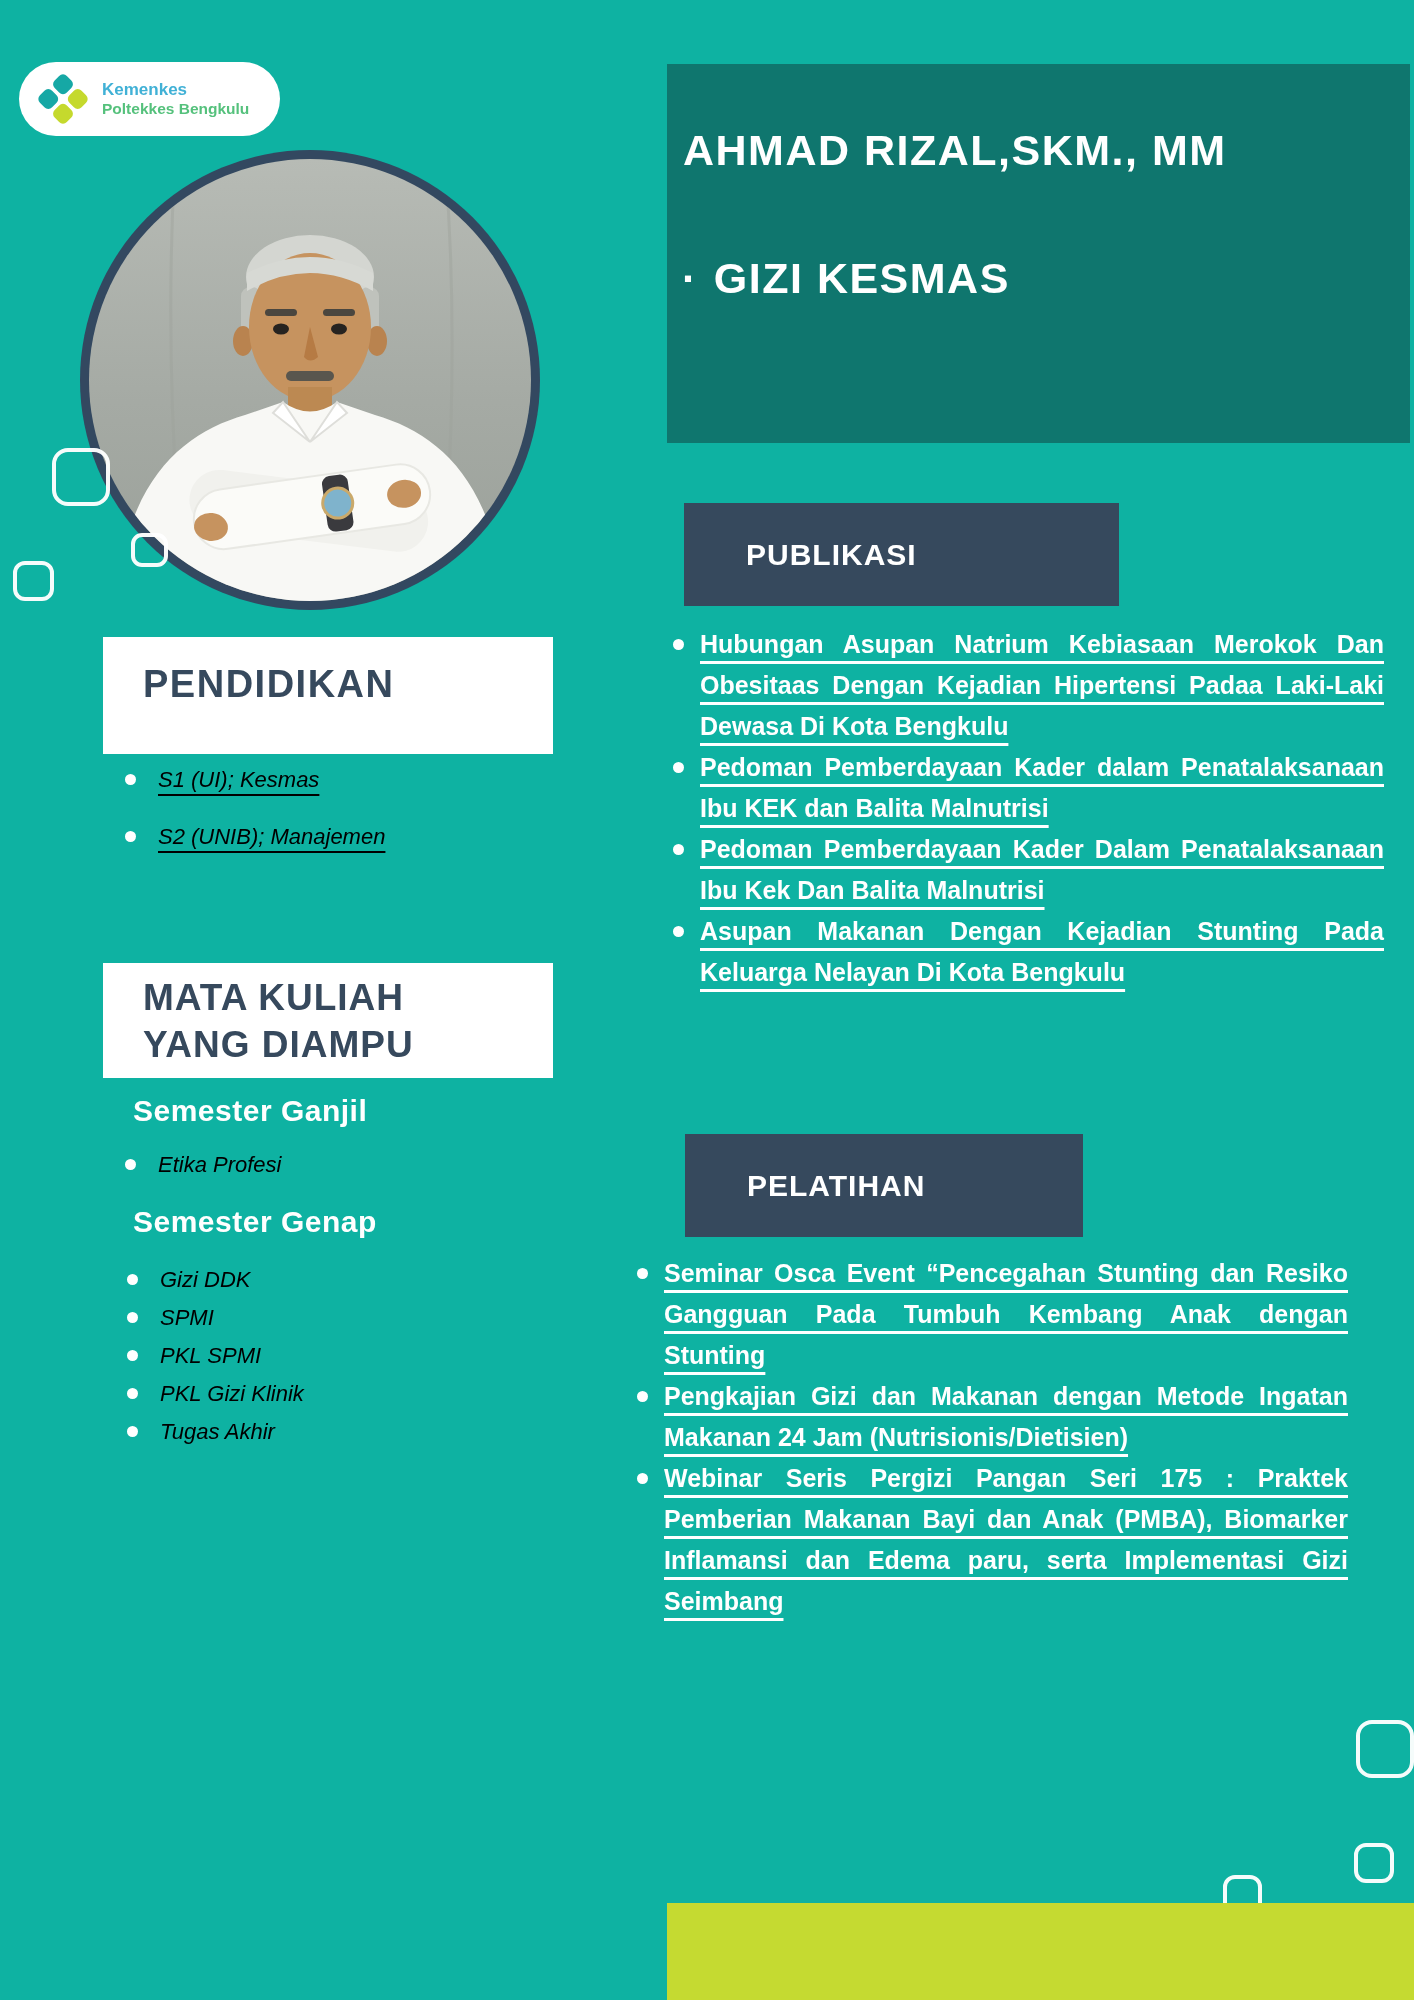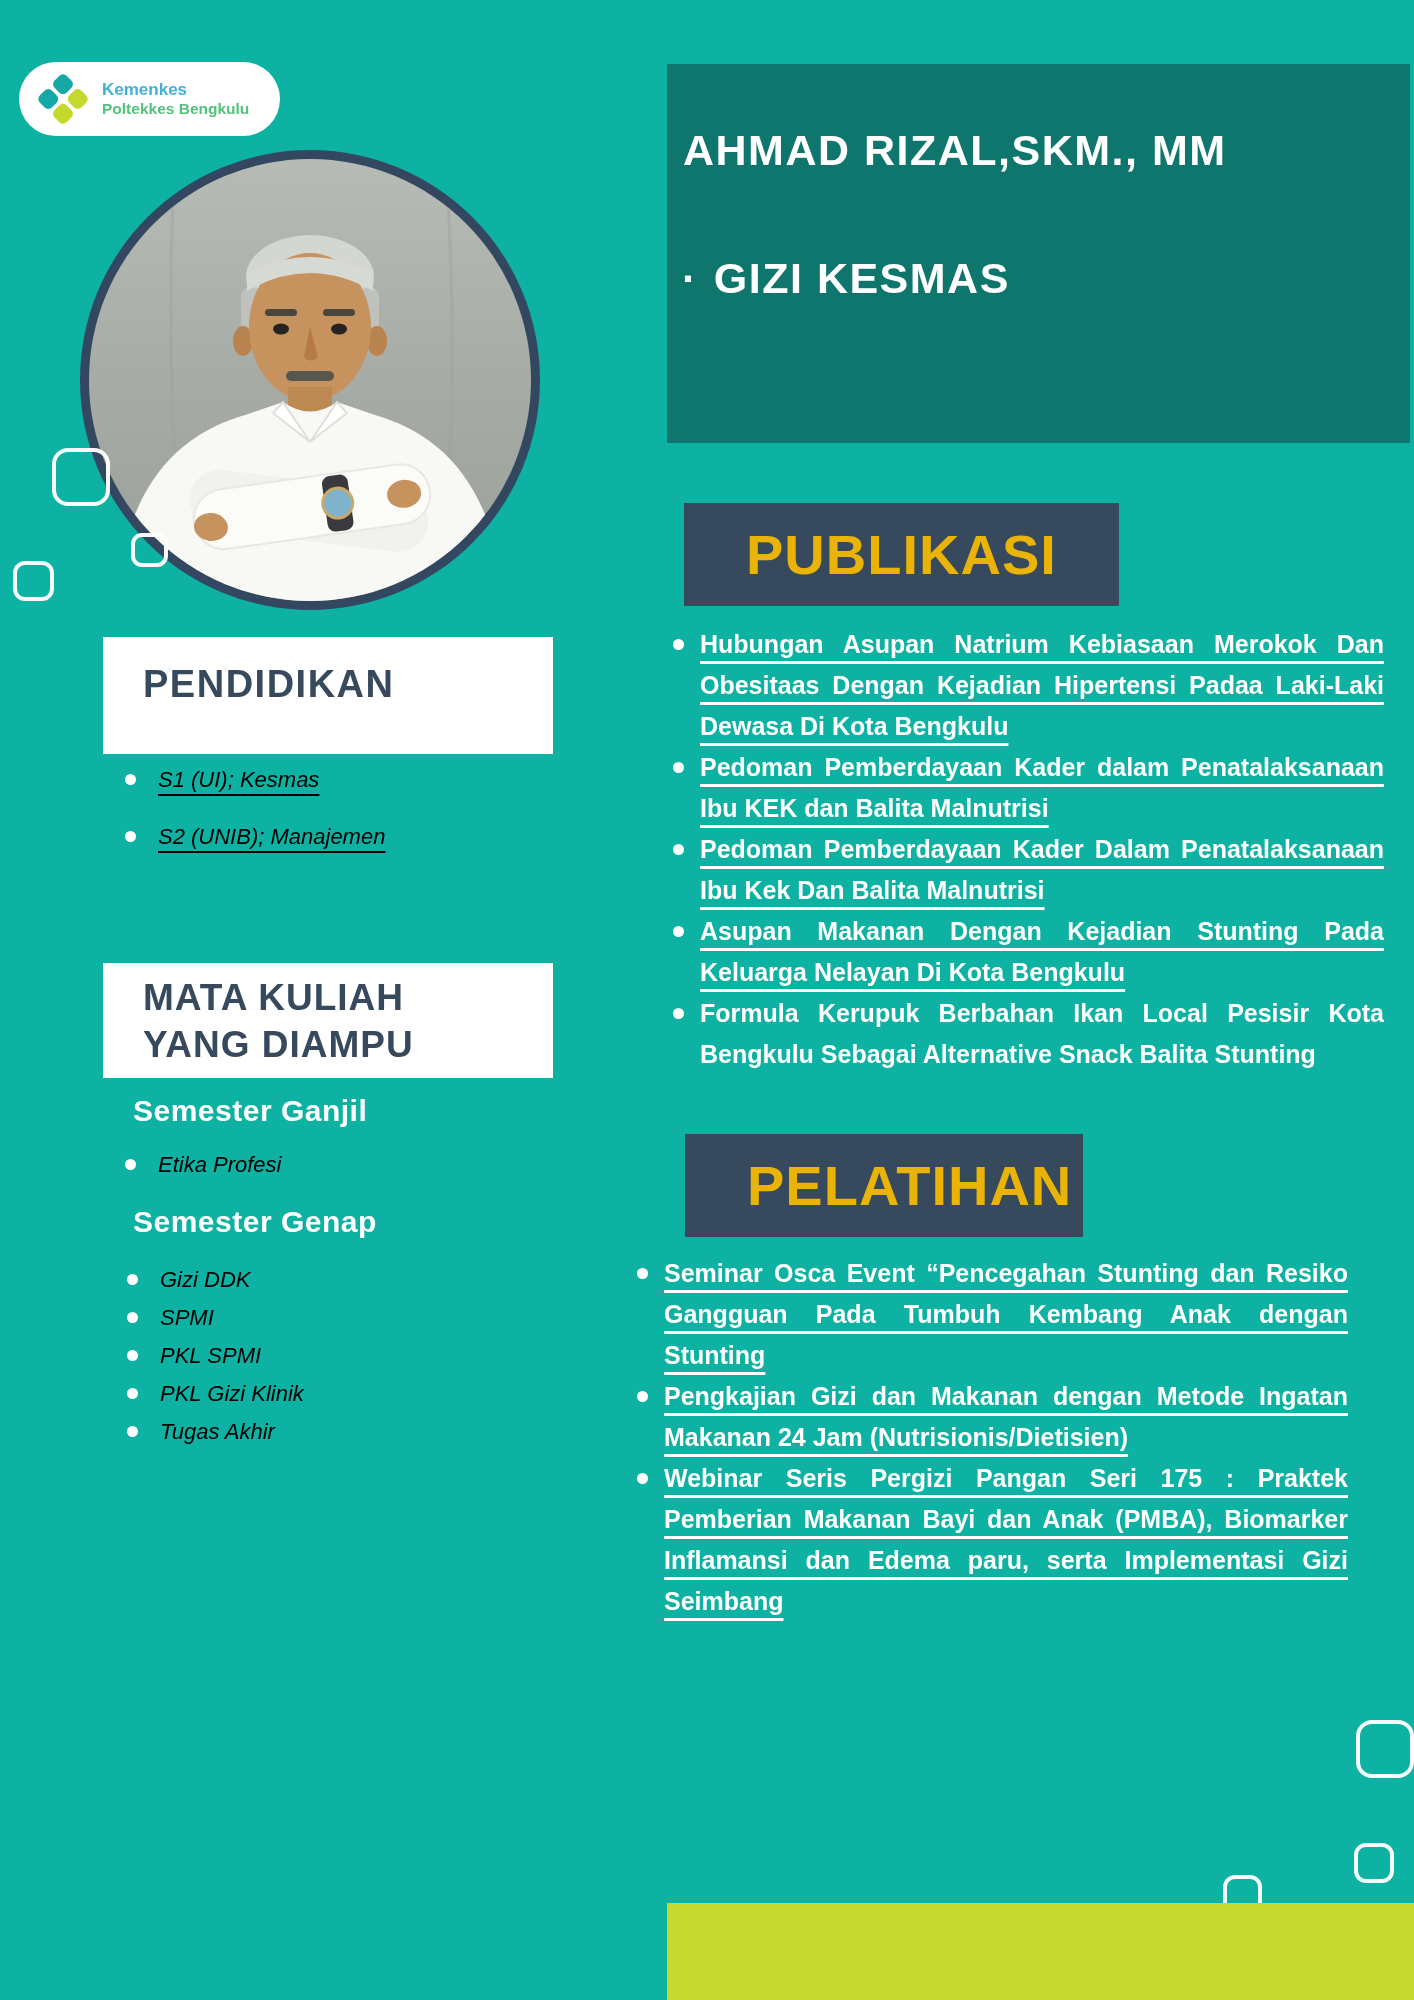--- a/index.html
+++ b/index.html
@@ -65,22 +65,22 @@
   }
   .edu-list { left:158px; top:751px; line-height:57px; }
   .edu-list li { text-decoration:underline; text-decoration-thickness:2px; text-underline-offset:7px; }
   .edu-list li::before { top:23px; }
   .ganjil-list { left:158px; top:1146px; line-height:38px; }
   .ganjil-list li::before { top:13px; }
   .genap-list { left:160px; top:1261px; line-height:38px; }
   .genap-list li::before { top:13px; }
   
   .head-box {
-    position:absolute; background:#36495D; color:#eab308;
-    font-size:56px; font-weight:bold; letter-spacing:1px;
+    position:absolute; background:#36495D; color:#ffffff;
+    font-size:30px; font-weight:bold; letter-spacing:1px;
   }
   .pub-head   { left:684px; top:503px;  width:435px; height:103px; line-height:103px; padding-left:62px; }
   .train-head { left:685px; top:1134px; width:398px; height:103px; line-height:103px; padding-left:62px; }
   .r-list {
     position:absolute; width:684px; color:#fff;
     font-size:25px; font-weight:bold; line-height:41px; text-align:justify;
   }
   .pub-list   { left:700px; top:624px; }
   .train-list { left:664px; top:1253px; }
   .r-list li { position:relative; text-decoration:underline; text-decoration-thickness:2.5px; text-underline-offset:8px; }
@@ -188,21 +188,20 @@
   </ul>
 
   <div class="head-box pub-head">
     <span>PUBLIKASI</span>
   </div>
   <ul class="r-list pub-list">
     <li>Hubungan Asupan Natrium Kebiasaan Merokok Dan Obesitaas Dengan Kejadian Hipertensi Padaa Laki-Laki Dewasa Di Kota Bengkulu</li>
     <li>Pedoman Pemberdayaan Kader dalam Penatalaksanaan Ibu KEK dan Balita Malnutrisi</li>
     <li>Pedoman Pemberdayaan Kader Dalam Penatalaksanaan Ibu Kek Dan Balita Malnutrisi</li>
     <li>Asupan Makanan Dengan Kejadian Stunting Pada Keluarga Nelayan Di Kota Bengkulu</li>
-    <li class="no-underline">Formula Kerupuk Berbahan Ikan Local Pesisir Kota Bengkulu Sebagai Alternative Snack Balita Stunting</li>
   </ul>
 
   <div class="head-box train-head">
     <span>PELATIHAN</span>
   </div>
   <ul class="r-list train-list">
     <li>Seminar Osca Event “Pencegahan Stunting dan Resiko Gangguan Pada Tumbuh Kembang Anak dengan Stunting</li>
     <li>Pengkajian Gizi dan Makanan dengan Metode Ingatan Makanan 24 Jam (Nutrisionis/Dietisien)</li>
     <li>Webinar Seris Pergizi Pangan Seri 175 : Praktek Pemberian Makanan Bayi dan Anak (PMBA), Biomarker Inflamansi dan Edema paru, serta Implementasi Gizi Seimbang</li>
   </ul>

